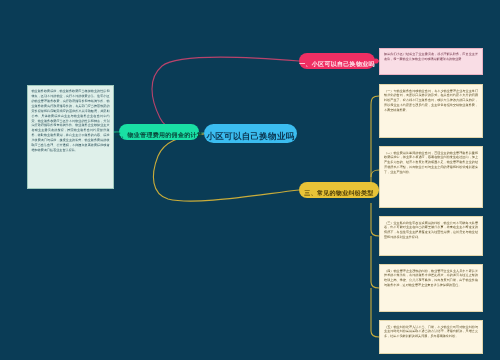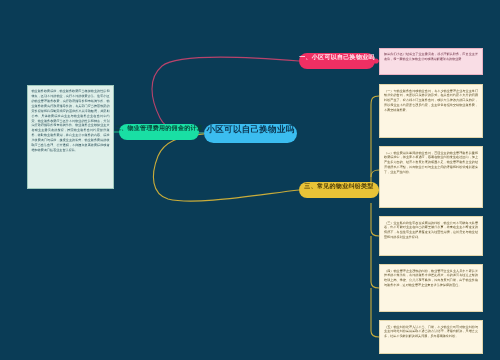--- a/index.html
+++ b/index.html
@@ -9,21 +9,21 @@
     font-family:"DejaVu Sans","Liberation Sans",sans-serif;
     overflow:hidden;
     position:relative;
   }
   #canvas{position:absolute;left:0;top:0;width:500px;height:360px;}
   svg.links{position:absolute;left:0;top:0;width:500px;height:360px;pointer-events:none;}
 
   
   .node{
     position:absolute;
-    display:flex;align-items:flex-start;justify-content:center;
+    display:flex;align-items:flex-end;justify-content:center;
     box-sizing:border-box;
     white-space:nowrap;
     letter-spacing:.3px;
   }
   .central{
     left:204px;top:124px;width:93px;height:19px;
     background:#3bbdf0;
     border-radius:10px;
     color:#0b3550;
     font-size:8.5px;

